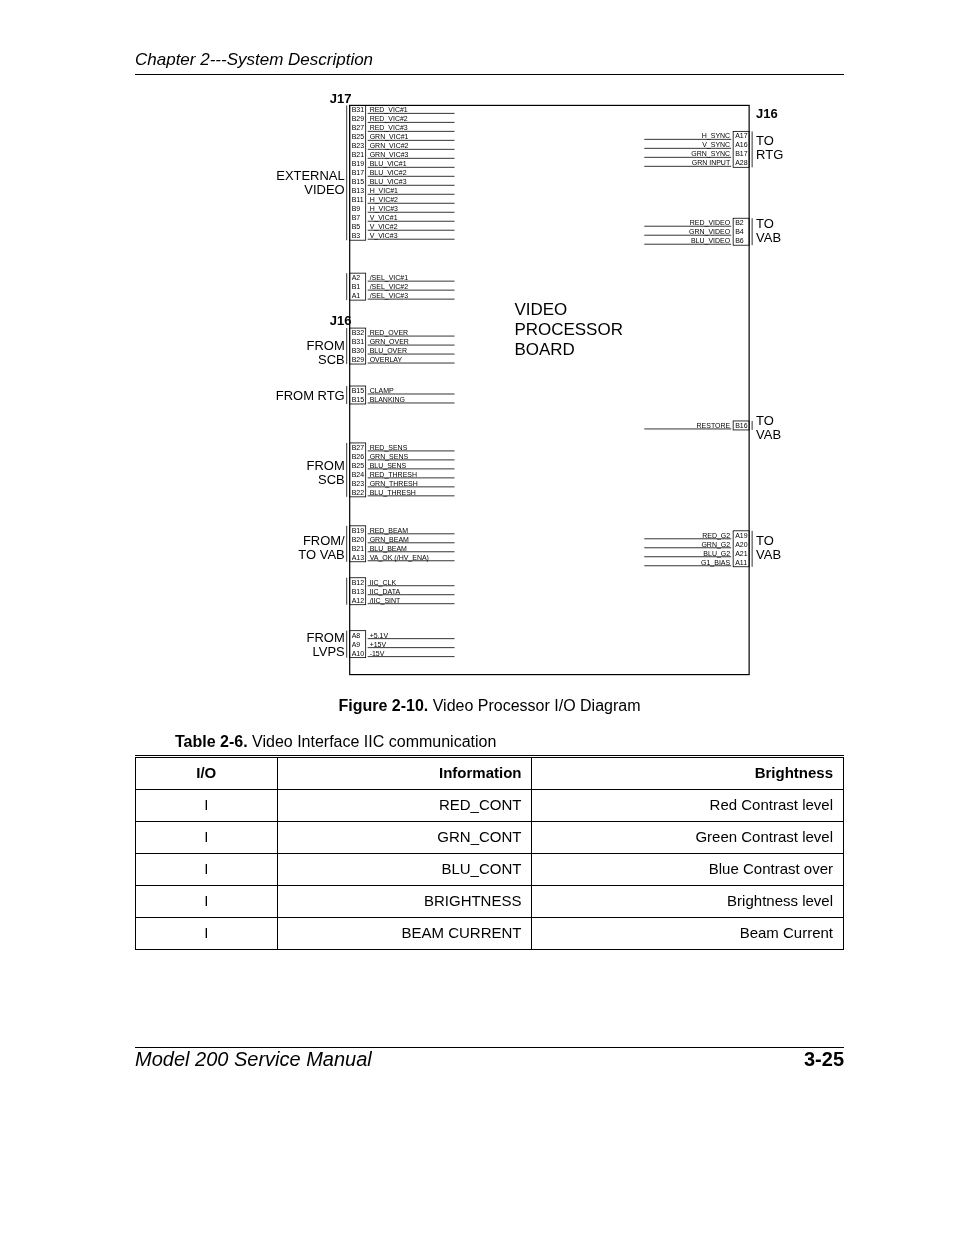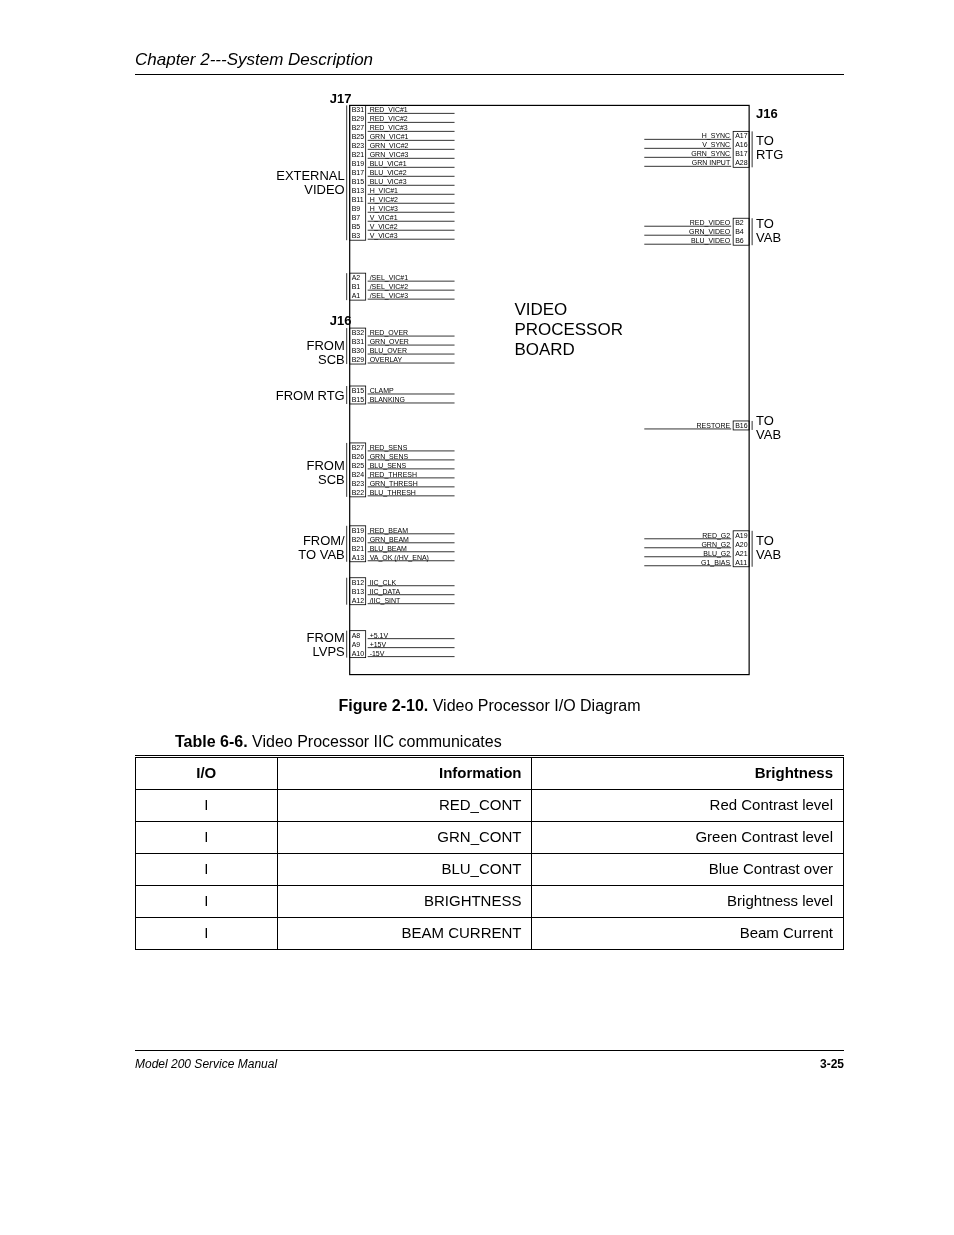--- a/index.html
+++ b/index.html
@@ -69,24 +69,23 @@
     text-align: right;
   }
   th { font-weight: bold; }
   col.c1 { width: 20%; }
   col.c2 { width: 36%; }
   col.c3 { width: 44%; }
   td.io { text-align: center; }
   .footer {
     margin-top: auto;
     border-top: 1.5px solid #000;
-    padding-top: 6px;
     display: flex;
     justify-content: space-between;
-    font-size: 12px;
+    font-size: 20px;
   }
   .footer .left { font-style: italic; }
   .footer .right { font-weight: bold; }
 </style>
 </head>
 <body>
 
 <div class="page">
 
   <div class="running-head">Chapter 2---System Description</div>
@@ -333,21 +332,21 @@
   </div>
 
   <div class="figure-caption">
     <b>Figure 2-10.</b><span>  Video Processor I/O Diagram</span>
   </div>
 
   <div class="body-text">
   </div>
 
   <div class="table-caption">
-    <b>Table 6-6.</b><span>  Video Processor IIC communicates</span>
+    <b>Table 2-6.</b><span>  Video Interface IIC communication</span>
   </div>
 
   <table class="tbl-top">
     <colgroup>
         <col class="c1">
         <col class="c2">
         <col class="c3">
       </colgroup>
     <thead>
       <tr>

